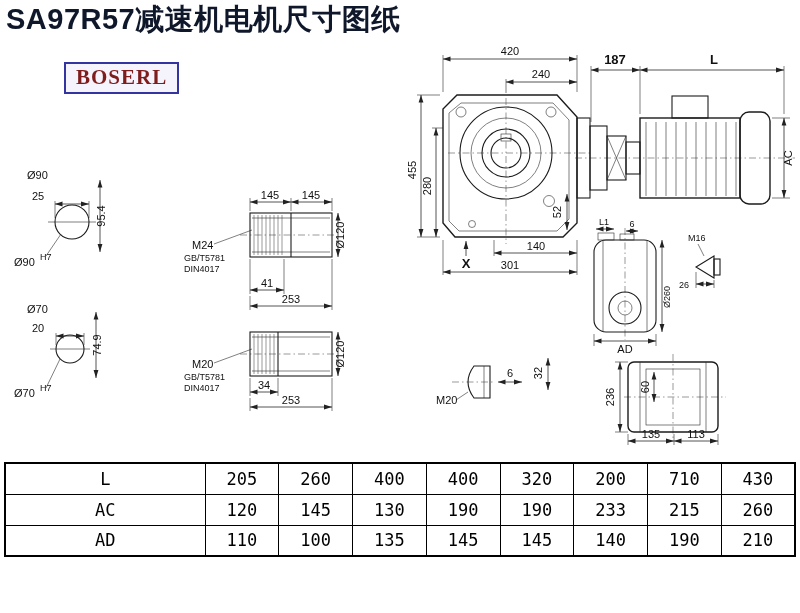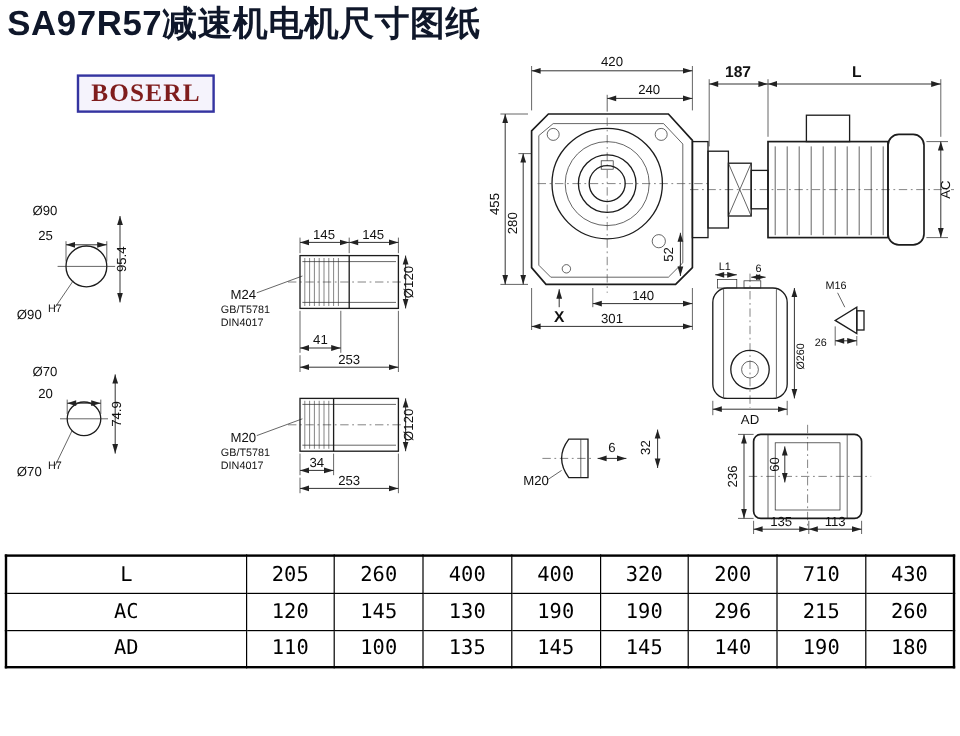--- a/index.html
+++ b/index.html
@@ -319,29 +319,29 @@
     <td>710</td>
     <td>430</td>
   </tr>
   <tr>
     <td class="rowlab">AC</td>
     <td>120</td>
     <td>145</td>
     <td>130</td>
     <td>190</td>
     <td>190</td>
-    <td>296</td>
+    <td>233</td>
     <td>215</td>
     <td>260</td>
   </tr>
   <tr>
     <td class="rowlab">AD</td>
     <td>110</td>
     <td>100</td>
     <td>135</td>
     <td>145</td>
     <td>145</td>
     <td>140</td>
     <td>190</td>
-    <td>180</td>
+    <td>210</td>
   </tr>
 </tbody>
   </table>
 
 </body></html>

